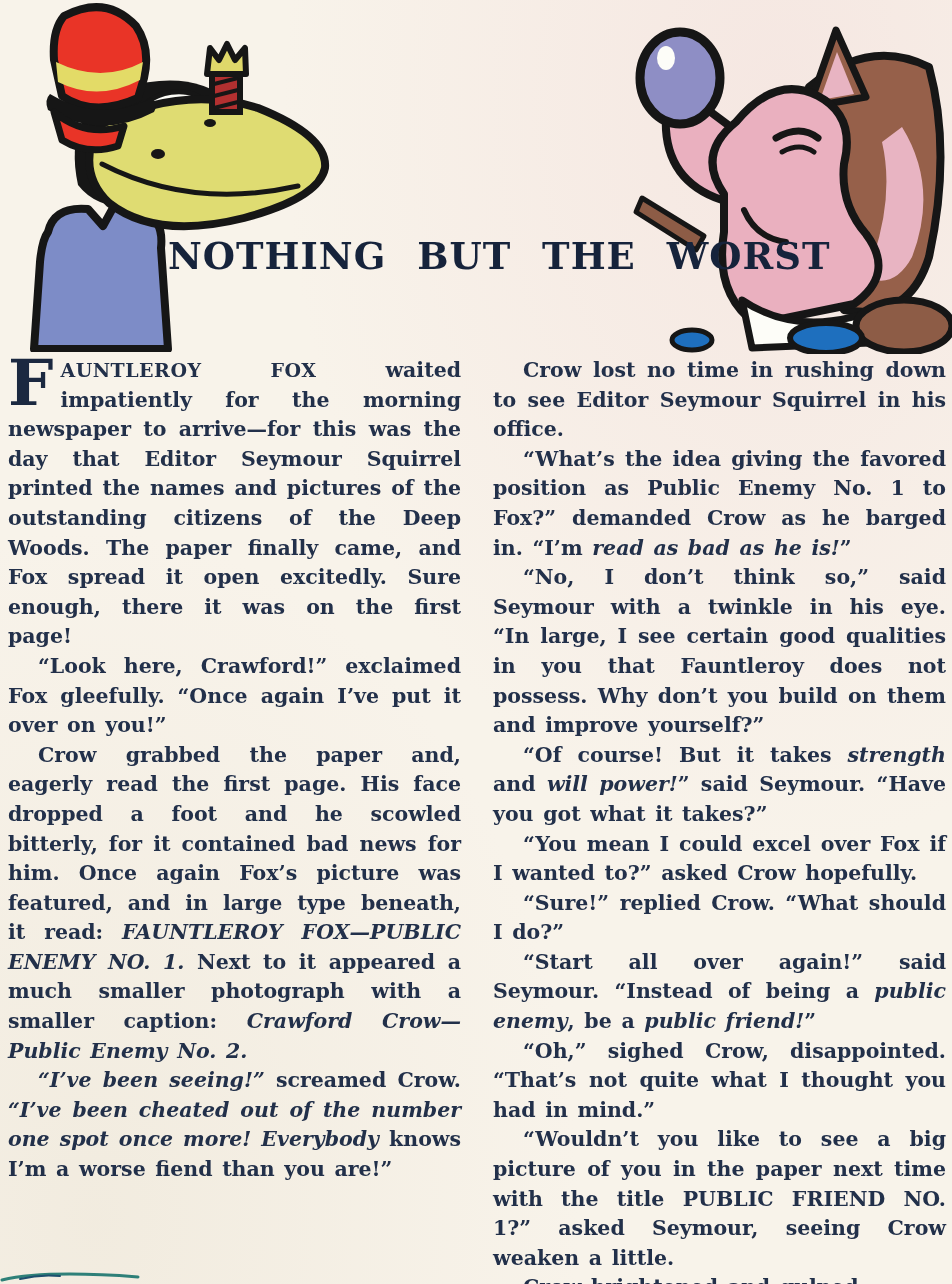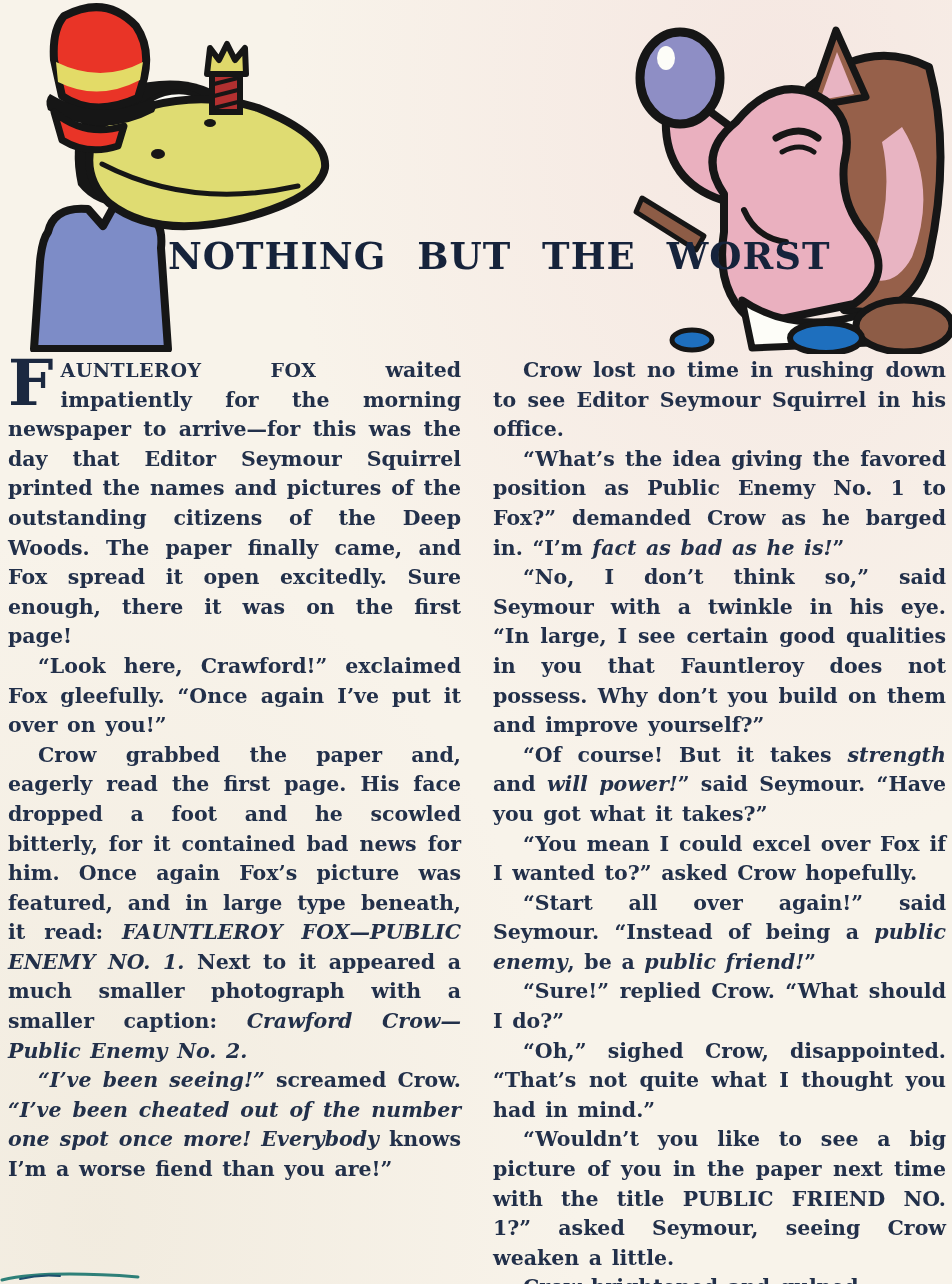--- a/index.html
+++ b/index.html
@@ -128,26 +128,26 @@
 
   <div class="columns">
     <section class="col">
         <p class="first"><span class="dropcap">F</span><span class="caps">AUNTLEROY FOX</span><span> waited impatiently for the morning newspaper to arrive—for this was the day that Editor Seymour Squirrel printed the names and pictures of the outstanding citizens of the Deep Woods. The paper finally came, and Fox spread it open excitedly. Sure enough, there it was on the first page!</span></p>
         <p><span>“Look here, Crawford!” exclaimed Fox gleefully. “Once again I’ve put it over on you!”</span></p>
         <p><span>Crow grabbed the paper and, eagerly read the first page. His face dropped a foot and he scowled bitterly, for it contained bad news for him. Once again Fox’s picture was featured, and in large type beneath, it read: </span><span class="it">FAUNTLEROY FOX—PUBLIC ENEMY NO. 1.</span><span> Next to it appeared a much smaller photograph with a smaller caption: </span><span class="it">Crawford Crow—Public Enemy No. 2.</span></p>
         <p><span class="it">“I’ve been seeing!”</span><span> screamed Crow. </span><span class="it">“I’ve been cheated out of the number one spot once more! Everybody</span><span> knows I’m a worse fiend than you are!”</span></p>
       </section>
     <section class="col">
         <p><span>Crow lost no time in rushing down to see Editor Seymour Squirrel in his office.</span></p>
-        <p><span>“What’s the idea giving the favored position as Public Enemy No. 1 to Fox?” demanded Crow as he barged in. “I’m </span><span class="it">fact as bad as he is!</span><span>”</span></p>
+        <p><span>“What’s the idea giving the favored position as Public Enemy No. 1 to Fox?” demanded Crow as he barged in. “I’m </span><span class="it">read as bad as he is!</span><span>”</span></p>
         <p><span>“No, I don’t think so,” said Seymour with a twinkle in his eye. “In large, I see certain good qualities in you that Fauntleroy does not possess. Why don’t you build on them and improve yourself?”</span></p>
         <p><span>“Of course! But it takes </span><span class="it">strength</span><span> and </span><span class="it">will power!</span><span>” said Seymour. “Have you got what it takes?”</span></p>
         <p><span>“You mean I could excel over Fox if I wanted to?” asked Crow hopefully.</span></p>
+        <p><span>“Sure!” replied Crow. “What should I do?”</span></p>
         <p><span>“Start all over again!” said Seymour. “Instead of being a </span><span class="it">public enemy</span><span>, be a </span><span class="it">public friend!</span><span>”</span></p>
-        <p><span>“Sure!” replied Crow. “What should I do?”</span></p>
         <p><span>“Oh,” sighed Crow, disappointed. “That’s not quite what I thought you had in mind.”</span></p>
         <p><span>“Wouldn’t you like to see a big picture of you in the paper next time with the title PUBLIC FRIEND NO. 1?” asked Seymour, seeing Crow weaken a little.</span></p>
         <p><span>Crow brightened and gulped.</span></p>
       </section>
   </div>
 
   <svg class="scribble" width="150" height="18" viewBox="0 0 150 18">
     <path d="M2,14 Q45,4 138,11" fill="none" stroke="#2e8078" stroke-width="3" stroke-linecap="round"></path>
     <path d="M20,13 Q40,8 60,10" fill="none" stroke="#1d4f6e" stroke-width="2" stroke-linecap="round"></path>
   </svg>

